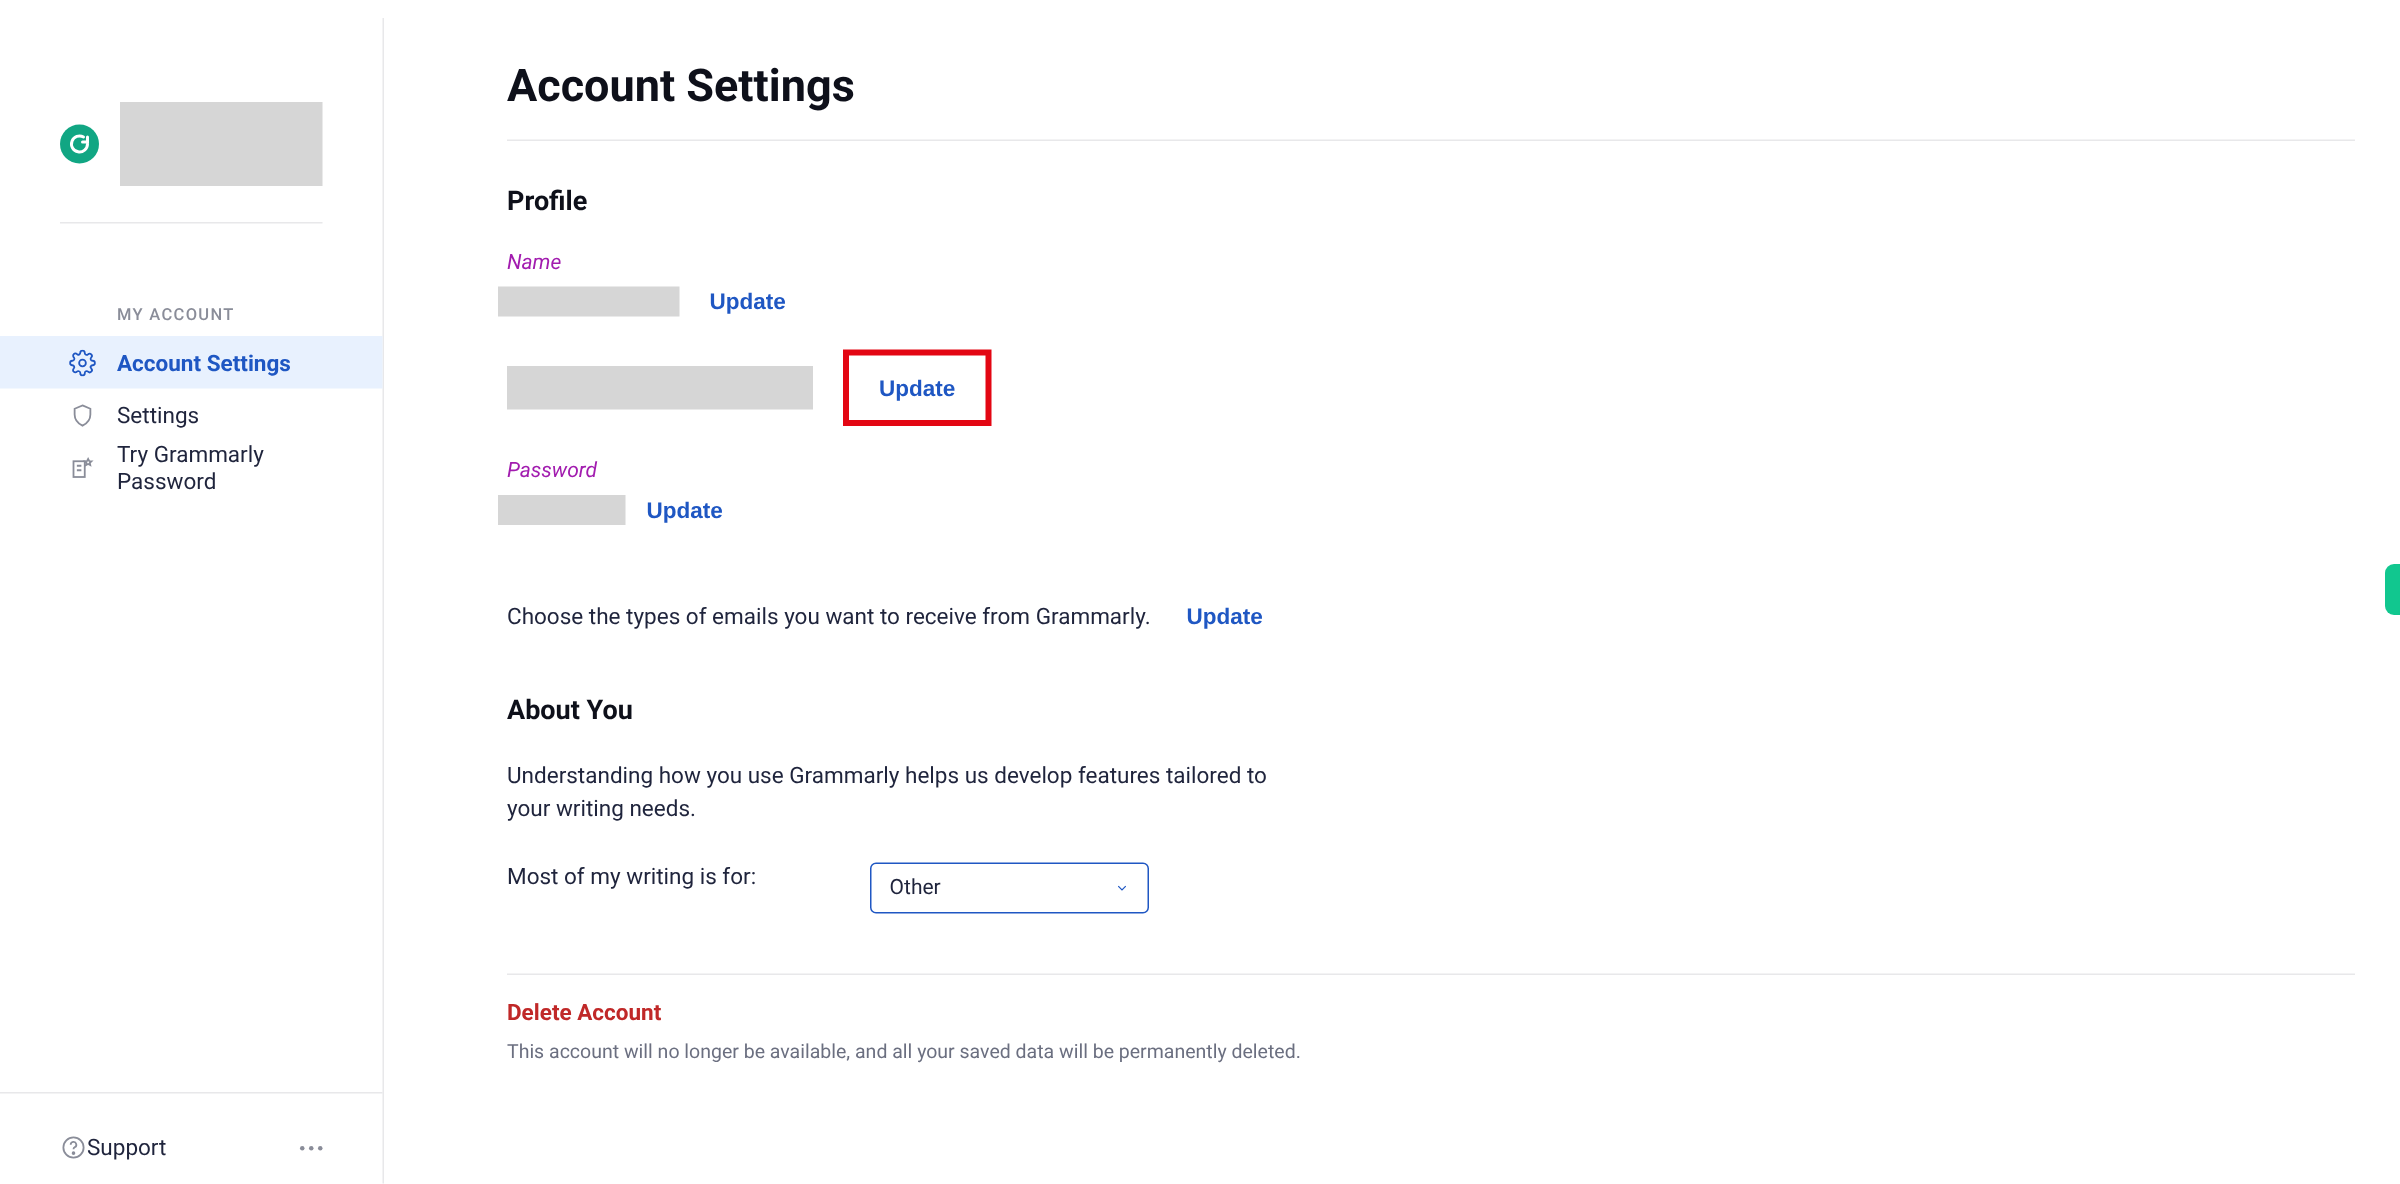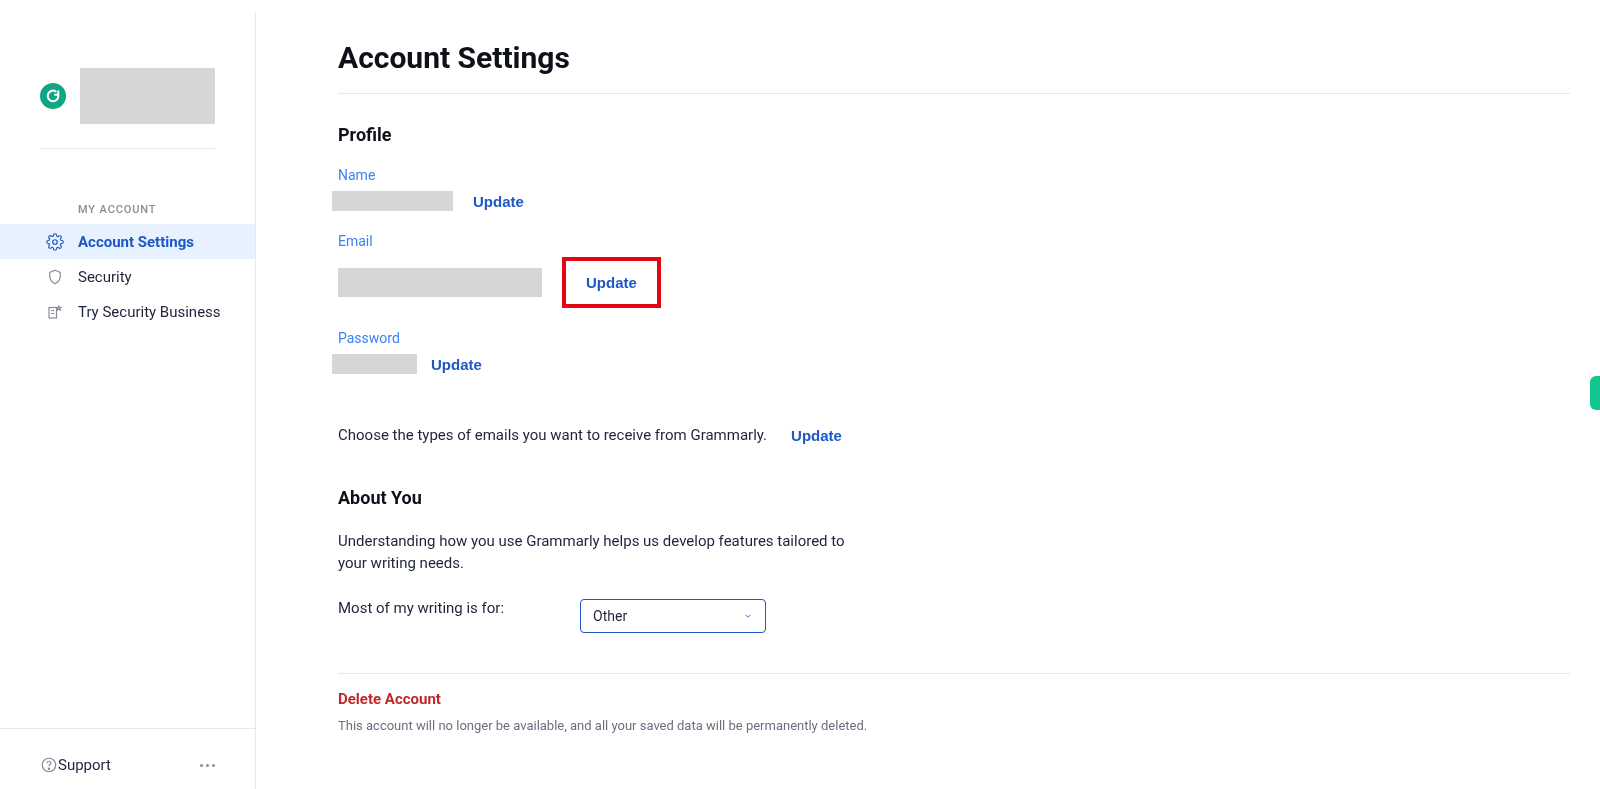--- a/index.html
+++ b/index.html
@@ -115,22 +115,23 @@
   }
   .hr { border: none; border-top: 1px solid #e8e8ea; margin-bottom: 30px; }
   h2.section-h {
     font-size: 18px;
     font-weight: 700;
     color: #0e101a;
     margin-bottom: 22px;
   }
   .field-label {
     font-size: 14px;
-    color: #3b82f6;
+    color: #a21caf;
     margin-bottom: 8px;
+    font-style: italic;
   }
   .field-row {
     display: flex;
     align-items: center;
     gap: 20px;
     margin-bottom: 22px;
   }
   .gray-box {
     background: #d6d6d6;
     height: 20px;
@@ -224,32 +225,32 @@
           </svg>
       </span>
       <span>Account Settings</span>
     </li>
     <li class="nav-item">
       <span class="icon">
         <svg viewBox="0 0 24 24" width="18" height="18" fill="none" stroke-width="1.6">
             <path d="M12 3l7 3v5c0 5-3 8-7 10-4-2-7-5-7-10V6l7-3z"></path>
           </svg>
       </span>
-      <span>Security</span>
+      <span>Settings</span>
     </li>
     <li class="nav-item">
       <span class="icon">
         <svg viewBox="0 0 24 24" width="18" height="18" fill="none" stroke-width="1.6">
             <rect x="4" y="6" width="10" height="14"></rect>
             <line x1="7" y1="10" x2="11" y2="10"></line>
             <line x1="7" y1="14" x2="11" y2="14"></line>
             <path d="M17 4l.9 1.8L20 6l-1.5 1.4.4 2-1.9-1-1.9 1 .4-2L14 6l2.1-.2L17 4z"></path>
           </svg>
       </span>
-      <span>Try Security Business</span>
+      <span>Try Grammarly Password</span>
     </li>
   </ul>
 
   <div class="sidebar-bottom">
     <div class="support-row">
       <div class="support-left">
         <span class="support-icon">
           <svg viewBox="0 0 24 24" width="18" height="18" fill="none" stroke="#8a8d99" stroke-width="1.6">
               <circle cx="12" cy="12" r="9"></circle>
               <path d="M9.5 9.5a2.5 2.5 0 1 1 3.5 2.3c-.8.4-1 .9-1 1.7"></path>
@@ -273,21 +274,20 @@
 
   <section>
     <h2 class="section-h">Profile</h2>
 
     <div class="field-label">Name</div>
     <div class="field-row" style="margin-left:-6px;">
       <div class="gray-box sm"></div>
       <button class="link-btn">Update</button>
     </div>
 
-    <div class="field-label">Email</div>
     <div class="field-row">
       <div class="gray-box lg"></div>
       <span class="highlight-box">
         <button class="link-btn">Update</button>
       </span>
     </div>
 
     <div class="field-label">Password</div>
     <div class="field-row" style="margin-left:-6px; gap:14px;">
       <div class="gray-box xs"></div>

